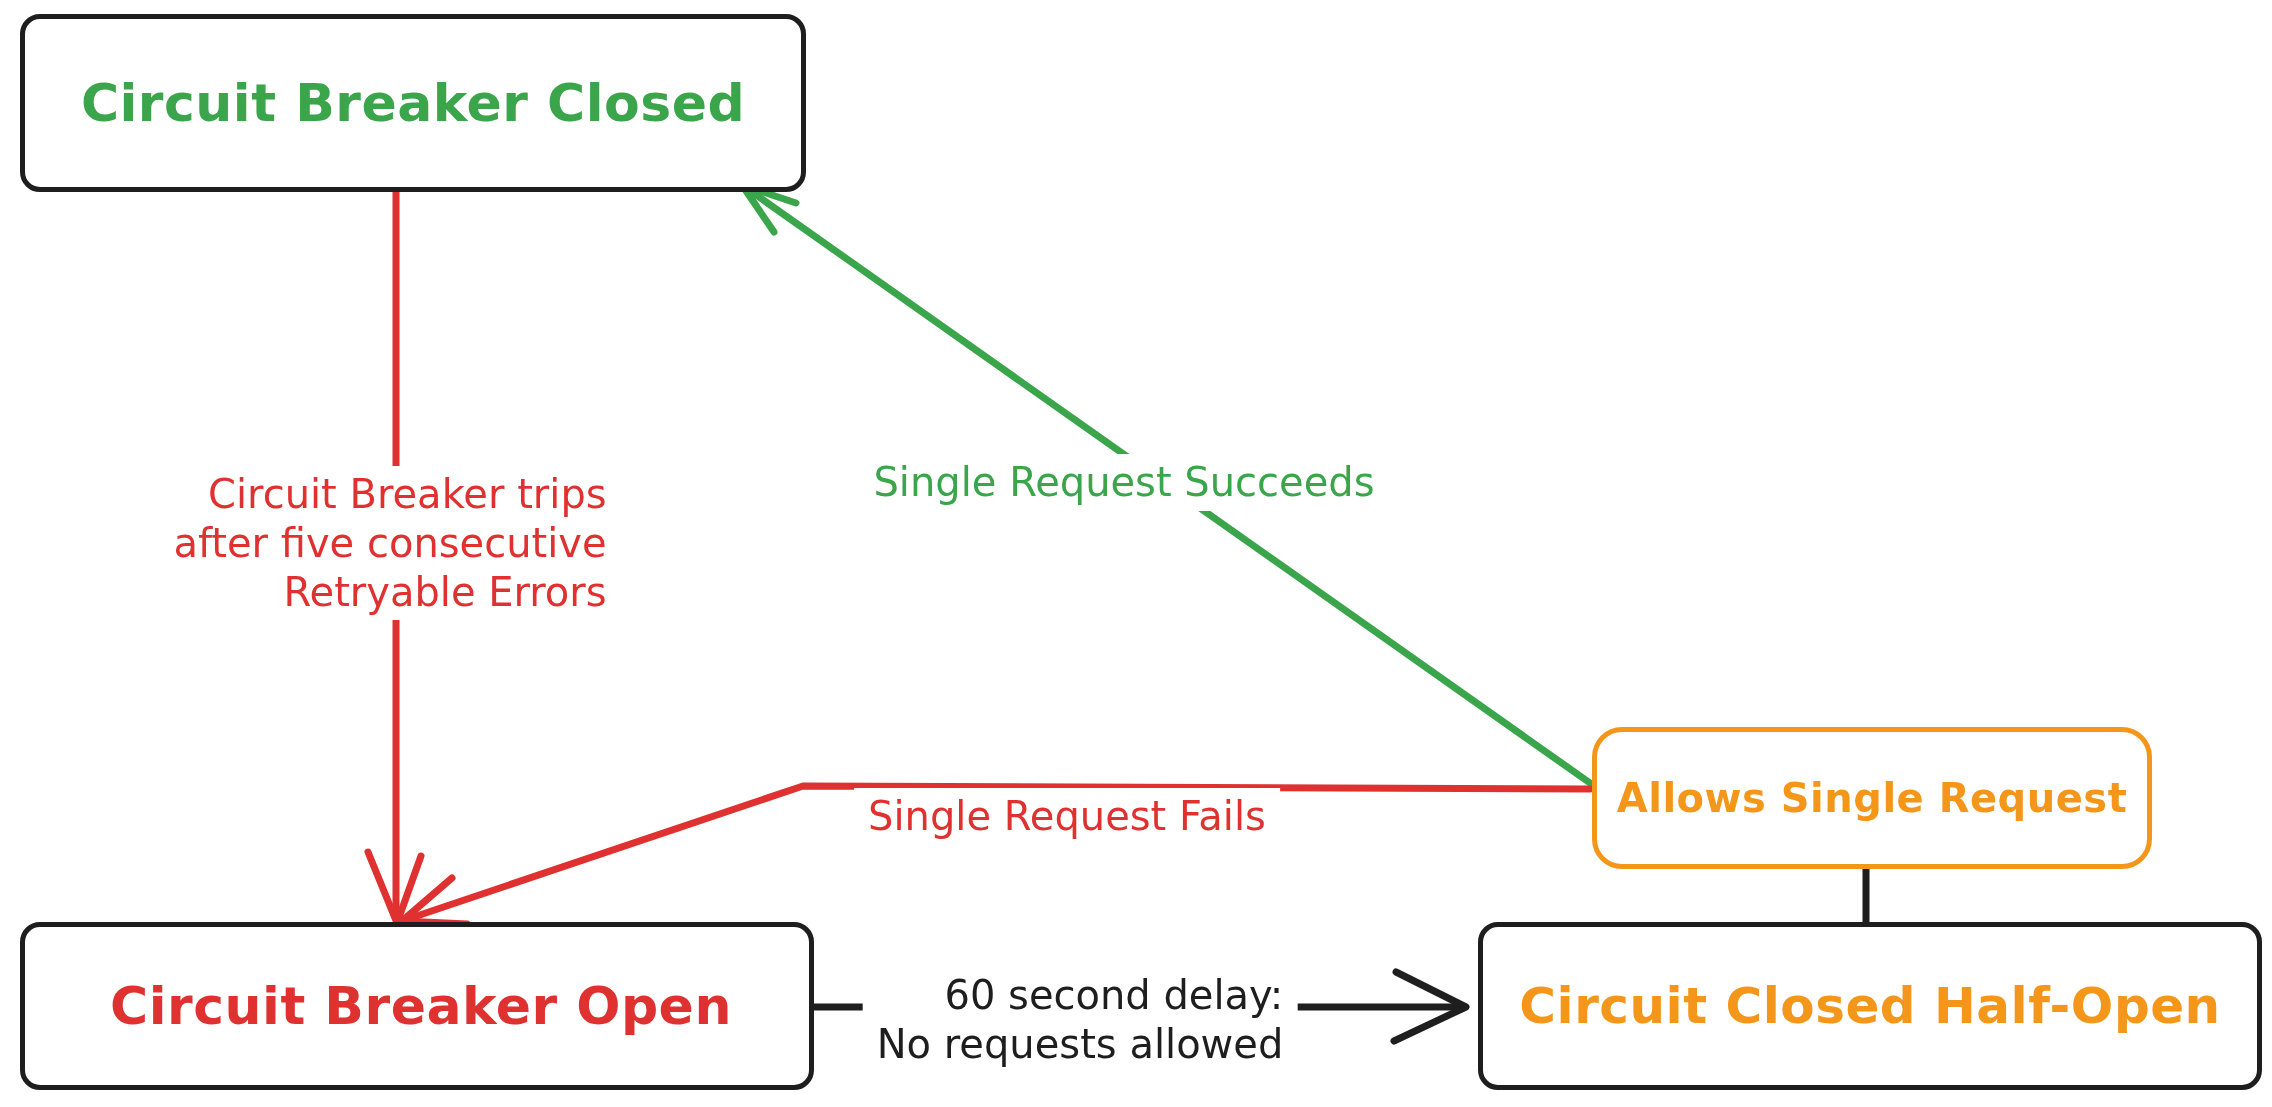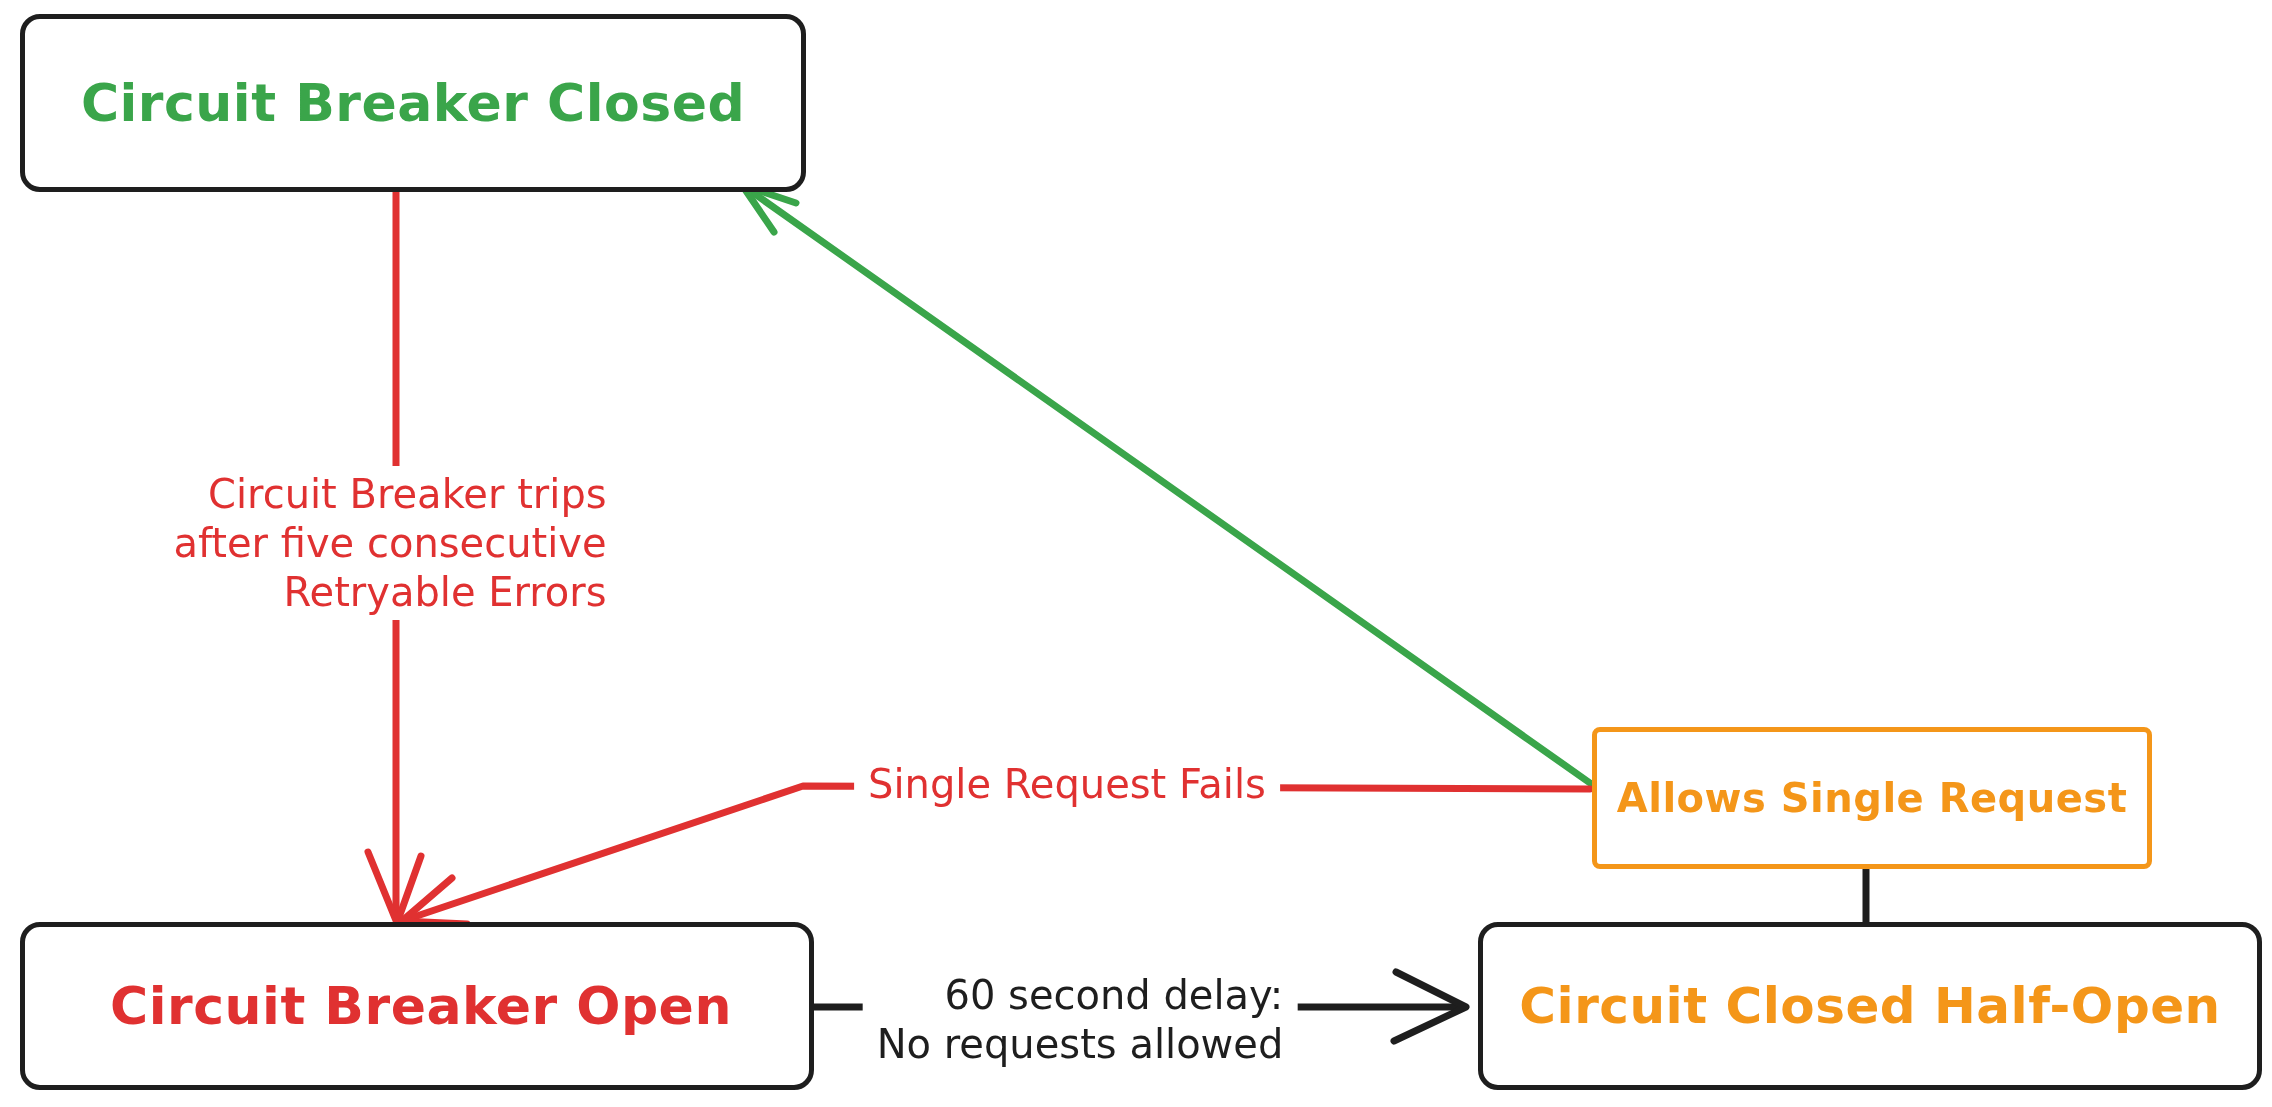--- a/index.html
+++ b/index.html
@@ -34,36 +34,36 @@
     justify-content: center;
     text-align: center;
     font-weight: bold;
     font-size: 52px;
     letter-spacing: 0.5px;
   }
   .node-closed   { left: 20px;   top: 14px;  width: 776px; height: 168px; color: var(--green); }
   .node-open     { left: 20px;   top: 922px; width: 776px; height: 158px; color: var(--red); padding-left: 8px; }
   .node-half     { left: 1478px; top: 922px; width: 774px; height: 158px; color: var(--orange); font-size: 50px; }
   .node-allows   { left: 1592px; top: 727px; width: 550px; height: 132px; color: var(--orange);
-                   border-color: var(--orange); border-radius: 8px; font-size: 40px; }
+                   border-color: var(--orange); border-radius: 30px; font-size: 40px; }
   .edge-label {
     position: absolute;
     z-index: 2;
     transform: translateX(-50%);
     background: var(--background, #fff);
     white-space: pre;
     text-align: right;
     font-weight: normal;
     font-size: 40px;
     line-height: 1.22;
     padding: 4px 14px;
   }
   .label-trips    { left: 390px;  top: 466px; color: var(--red); }
   .label-succeeds { left: 1124px; top: 454px; color: var(--green); }
-  .label-fails    { left: 1067px; top: 756px; color: var(--red); }
+  .label-fails    { left: 1067px; top: 788px; color: var(--red); }
   .label-delay    { left: 1080px; top: 948px; color: var(--ink); margin-top: 19px; }
 </style>
 </head>
 <body>
 
 <div id="canvas">
 
   <svg id="edges" viewBox="0 0 2272 1107" xmlns="http://www.w3.org/2000/svg">
 
     <path d="M396 184 L396 918" style="stroke: var(--red);"></path>
@@ -94,19 +94,20 @@
   </div>
 
   <div class="node node-allows">
     <span>Allows Single Request</span>
   </div>
 
   <div class="edge-label label-trips">Circuit Breaker trips
 after five consecutive
 Retryable Errors</div>
 
+  <div class="edge-label label-succeeds">Single Request Succeeds</div>
 
   <div class="edge-label label-fails">Single Request Fails</div>
 
   <div class="edge-label label-delay">60 second delay:
 No requests allowed</div>
 
 </div>
 
 </body></html>

